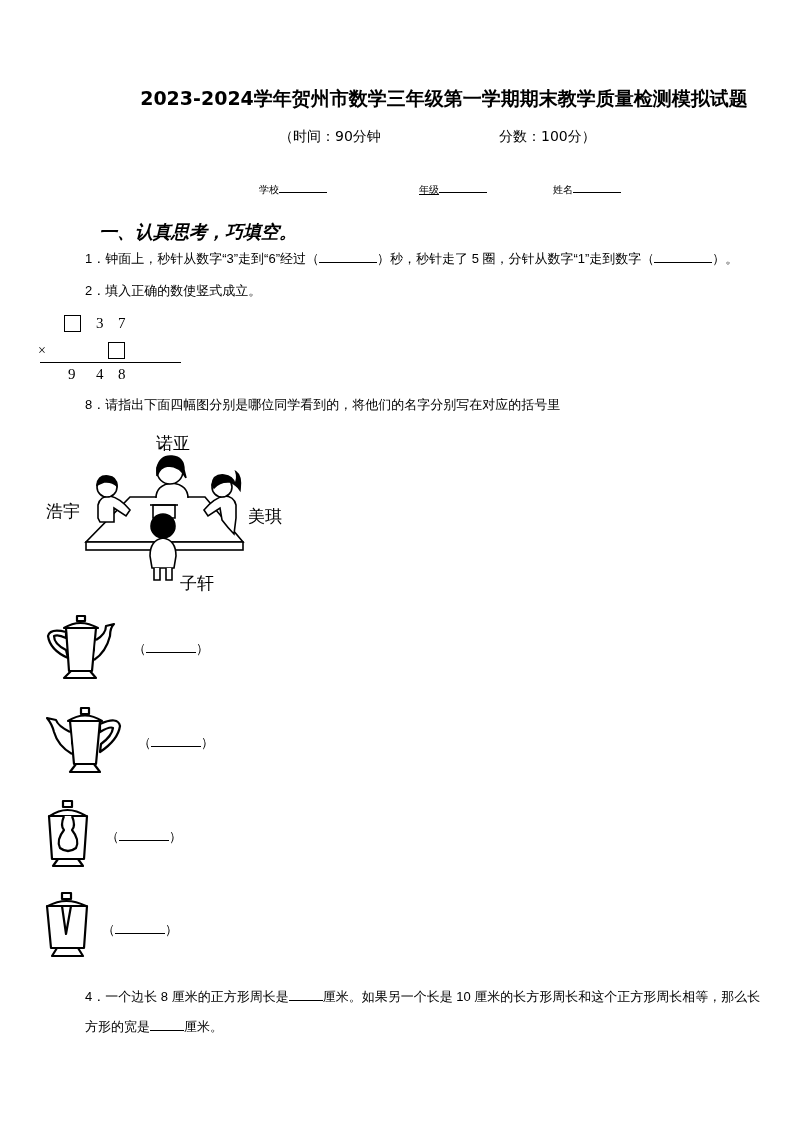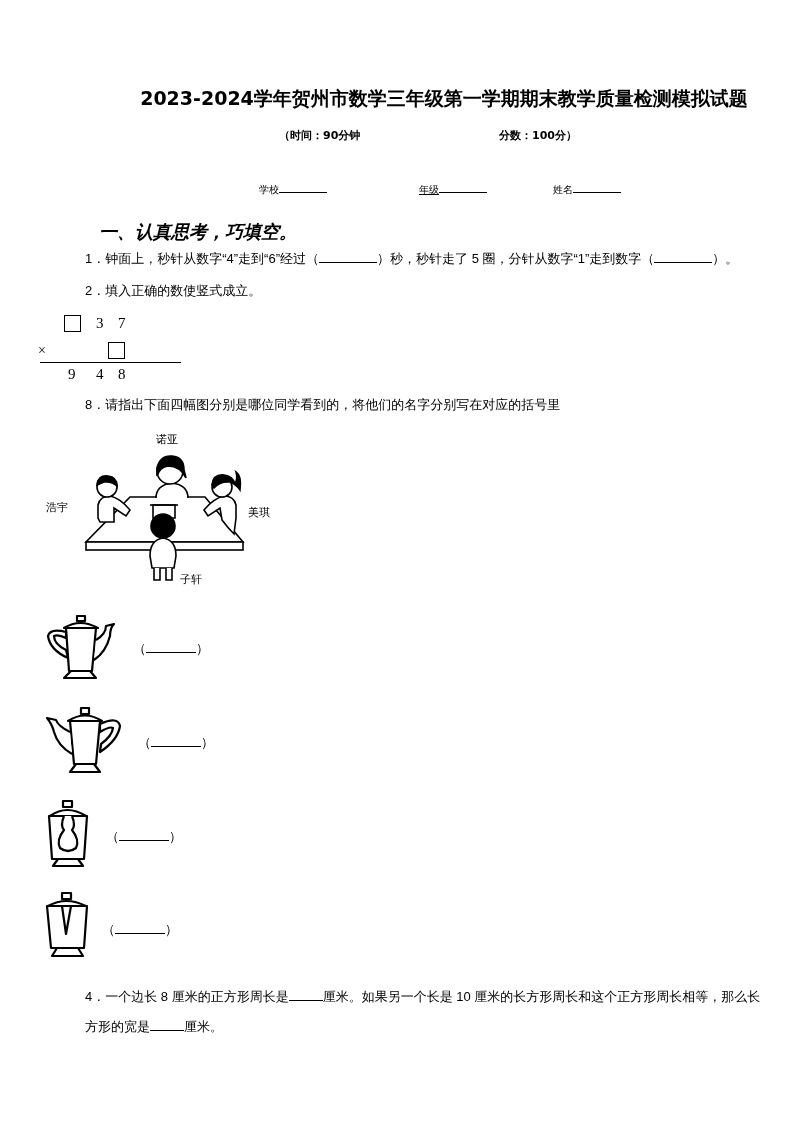--- a/index.html
+++ b/index.html
@@ -1,31 +1,31 @@
 <!DOCTYPE html>
 <html><head>
 <meta charset="utf-8">
 <style>
   html, body { margin: 0; padding: 0; background: #ffffff; }
   body { width: 794px; height: 1123px; position: relative; overflow: hidden;
          font-family: "DejaVu Sans", "Liberation Sans", sans-serif; color: #000; }
   .abs { position: absolute; padding-left: 47px; }
   .title { left: 0; width: 794px; top: 86px; text-align: center; font-size: 19px; font-weight: bold; letter-spacing: 0px; }
-  .subtitle { top: 128px; font-size: 11px; font-weight: bold; }
+  .subtitle { top: 128px; font-size: 14px; font-weight: normal; }
   .info { top: 180px; font-size: 10px; }
   .info .blank { display: inline-block; width: 48px; border-bottom: 1px solid #000; height: 12px; vertical-align: baseline; }
   .section { left: 52px; top: 220px; font-size: 18px; font-weight: bold; font-family: "DejaVu Serif", "Liberation Serif", serif; font-style: italic; }
   .q { left: 38px; font-size: 13px; white-space: nowrap; font-family: "Liberation Sans", sans-serif; }
   .ul { display: inline-block; border-bottom: 1px solid #000; height: 12px; vertical-align: baseline; }
   .box { position: absolute; width: 17px; height: 17px; border: 1.3px solid #000; box-sizing: border-box; }
   .digit { position: absolute; font-family: "Liberation Serif", serif; font-size: 15px; }
   .paren { position: absolute; font-size: 13px; font-family: "Liberation Sans", sans-serif; white-space: nowrap; }
   .paren .ul { width: 48px; }
   svg { position: absolute; overflow: visible; }
-  .lbl { position: absolute; font-size: 11px; font-family: Liberation Sans, sans-serif; }
+  .lbl { position: absolute; font-size: 17px; font-family: Liberation Sans, sans-serif; }
 </style>
 </head>
 <body>
 
 <div class="abs title">2023-2024学年贺州市数学三年级第一学期期末教学质量检测模拟试题</div>
 <div class="abs subtitle" style="left:232px;">（时间：90分钟</div>
 <div class="abs subtitle" style="left:452px;">分数：100分）</div>
 
 <div class="abs info" style="left:212px;">
   <span>学校</span><span class="blank"></span>
@@ -33,21 +33,21 @@
 <div class="abs info" style="left:372px;text-decoration:underline;">
   <span>年级</span><span class="blank"></span>
 </div>
 <div class="abs info" style="left:506px;">
   <span>姓名</span><span class="blank"></span>
 </div>
 
 <div class="abs section">一、认真思考，巧填空。</div>
 
 <div class="abs q" style="top:250px;">
-  <span>1．钟面上，秒针从数字“4”走到“6”经过（</span><span class="ul" style="width:58px;"></span><span>）秒，秒针走了 5 圈，分针从数字“1”走到数字（</span><span class="ul" style="width:58px;"></span><span>）。</span>
+  <span>1．钟面上，秒针从数字“3”走到“6”经过（</span><span class="ul" style="width:58px;"></span><span>）秒，秒针走了 5 圈，分针从数字“1”走到数字（</span><span class="ul" style="width:58px;"></span><span>）。</span>
 </div>
 
 <div class="abs q" style="top:282px;">2．填入正确的数使竖式成立。</div>
 <div>
   <div class="box" style="left:64px; top:315px;"></div>
   <span class="digit" style="left:96px; top:315px;">3</span>
   <span class="digit" style="left:118px; top:315px;">7</span>
   <span class="digit" style="left:38px; top:343px; font-size:14px;">×</span>
   <div class="box" style="left:108px; top:342px;"></div>
   <div class="abs" style="left:40px; top:362px; width:94px; border-top:1px solid #000;"></div>

